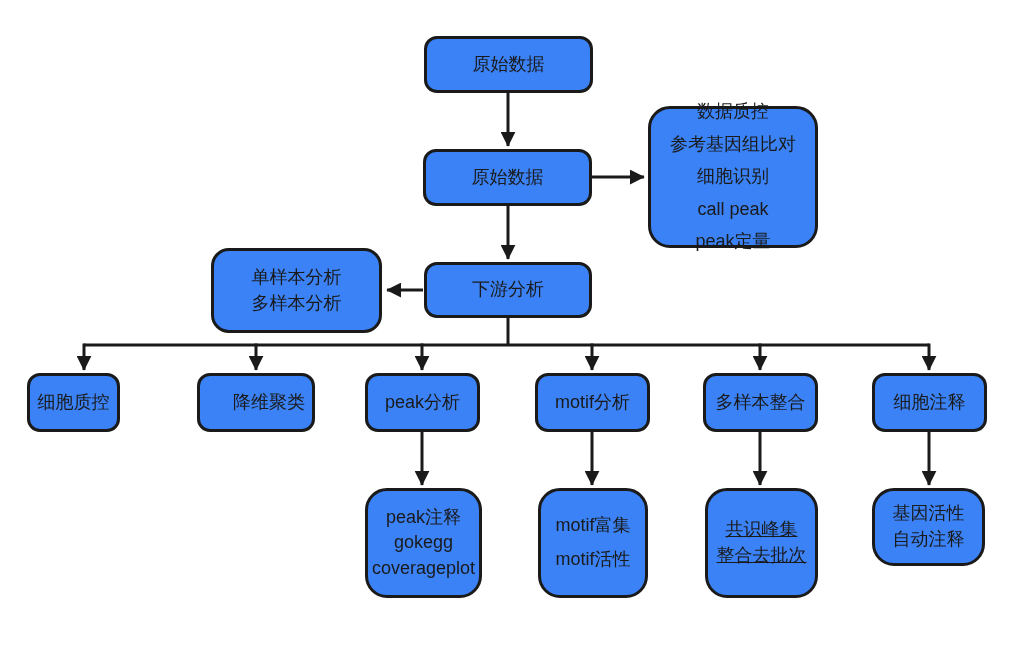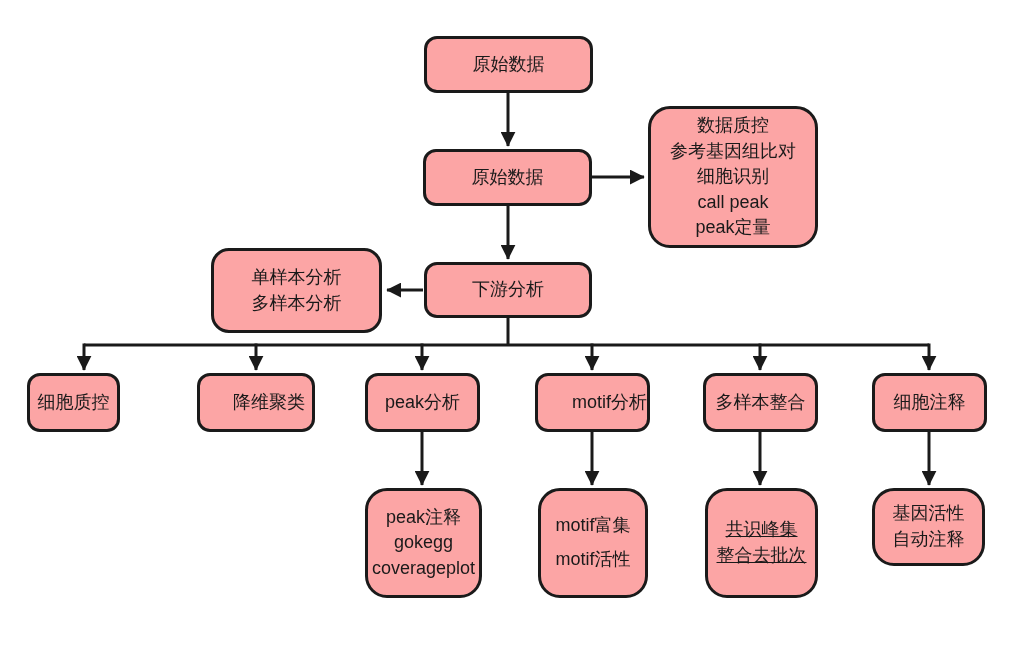--- a/index.html
+++ b/index.html
@@ -24,21 +24,21 @@
   }
   .node {
     position: absolute;
     box-sizing: border-box;
     display: flex;
     flex-direction: column;
     align-items: center;
     justify-content: center;
     border: 3px solid #1a1a1a;
     border-radius: 13px;
-    background: #fca5a5;
+    background: #3b82f6;
     color: #1a1a1a;
     font-size: 18px;
     line-height: 1.42;
     text-align: center;
     white-space: nowrap;
   }
   .node .ln { display: block; }
 </style>
 </head>
 <body>
@@ -74,21 +74,21 @@
   </svg>
 
   <div class="node" style="left:424px; top:36px; width:169px; height:57px;">
     <span class="ln">原始数据</span>
   </div>
 
   <div class="node" style="left:423px; top:149px; width:169px; height:57px;">
     <span class="ln">原始数据</span>
   </div>
 
-  <div class="node" style="left:648px; top:106px; width:170px; height:142px; border-radius:22px;">
+  <div class="node" style="left:648px; top:106px; width:170px; height:142px; border-radius:22px;gap:7px;">
     <span class="ln">数据质控</span>
     <span class="ln">参考基因组比对</span>
     <span class="ln">细胞识别</span>
     <span class="ln">call peak</span>
     <span class="ln">peak定量</span>
   </div>
 
   <div class="node" style="left:424px; top:262px; width:168px; height:56px;">
     <span class="ln">下游分析</span>
   </div>
@@ -103,21 +103,21 @@
   </div>
 
   <div class="node" style="left:197px; top:373px; width:118px; height:59px;padding-left:26px;">
     <span class="ln">降维聚类</span>
   </div>
 
   <div class="node" style="left:365px; top:373px; width:115px; height:59px;">
     <span class="ln">peak分析</span>
   </div>
 
-  <div class="node" style="left:535px; top:373px; width:115px; height:59px;align-items:flex-end;">
+  <div class="node" style="left:535px; top:373px; width:115px; height:59px;">
     <span class="ln">motif分析</span>
   </div>
 
   <div class="node" style="left:703px; top:373px; width:115px; height:59px;">
     <span class="ln">多样本整合</span>
   </div>
 
   <div class="node" style="left:872px; top:373px; width:115px; height:59px;">
     <span class="ln">细胞注释</span>
   </div>

